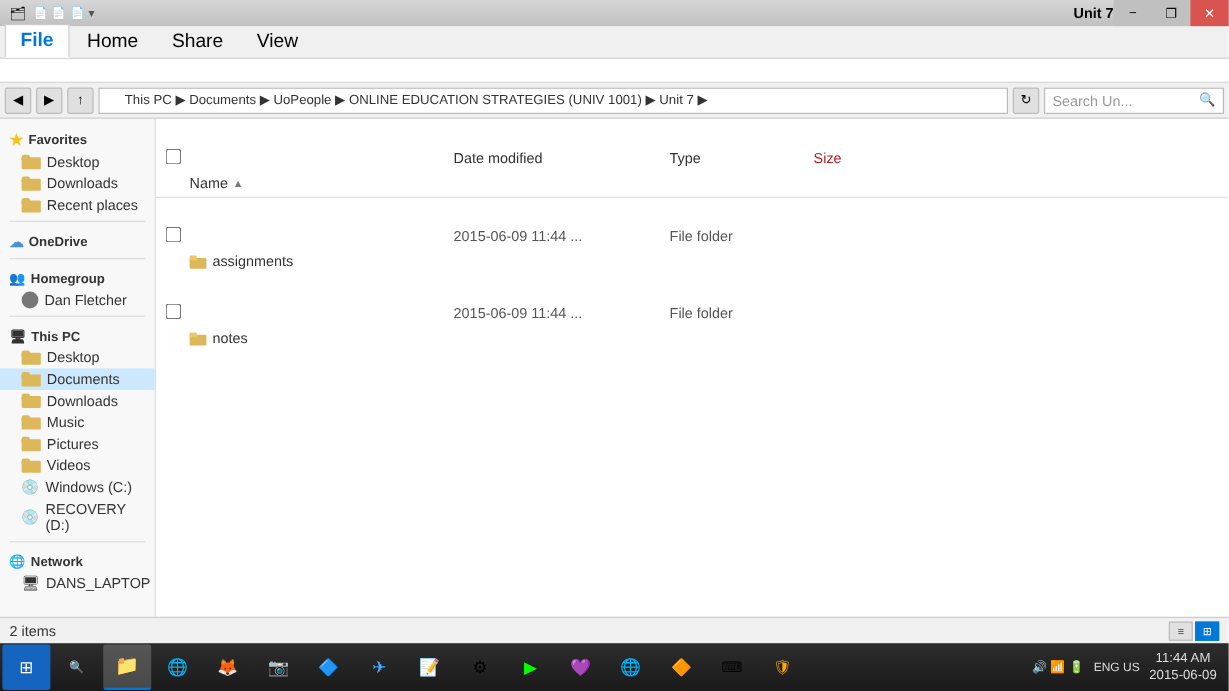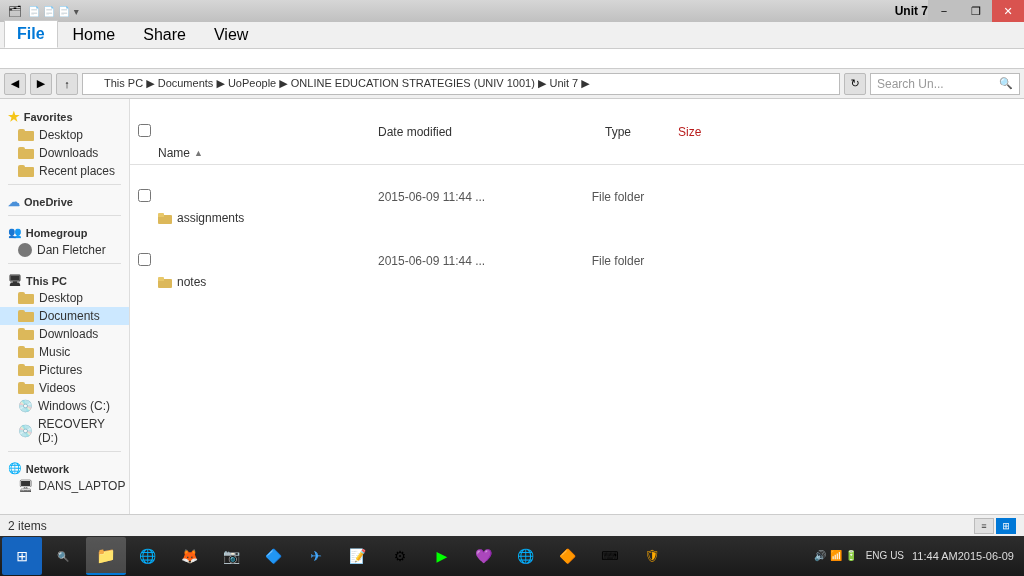--- a/index.html
+++ b/index.html
@@ -175,21 +175,21 @@
       align-items: center;
       padding: 4px 8px;
       border-bottom: 1px solid #e0e0e0;
       background: #fff;
     }
     #col-checkbox {
       width: 20px;
     }
     .col-name { width: 220px; font-weight: normal; color: #333; cursor: pointer; display: flex; align-items: center; gap: 4px; margin-top: 43px; }
     .col-date { width: 180px; color: #333; cursor: pointer; }
-    .col-type { width: 120px; color: #333; cursor: pointer; text-align: center; }
+    .col-type { width: 120px; color: #333; cursor: pointer; }
     .col-size { width: 80px; color: #b91c1c; cursor: pointer; }
     .sort-arrow { font-size: 9px; color: #777; }
 
     .file-row {
       display: flex;
       align-items: center;
       padding: 3px 8px;
       cursor: pointer;
       border-bottom: 1px solid transparent;
     }
@@ -243,21 +243,21 @@
     .taskbar-start { background: #1565c0; width: 40px; }
     #taskbar-right {
       margin-left: auto;
       display: flex;
       align-items: center;
       color: #ddd;
       font-size: 11px;
       padding: 0 8px;
       gap: 8px;
     }
-    .time-block { display: flex; align-items: center; line-height: 1.3; }
+    .time-block { display: flex; flex-direction: column; align-items: center; line-height: 1.3; }
 
     
     .small-folder { width: 14px; height: 11px; position: relative; display: inline-block; }
     .small-folder::before { content: ''; position: absolute; bottom: 0; left: 0; width: 14px; height: 9px; background: #dcb85a; border-radius: 1px; }
     .small-folder::after { content: ''; position: absolute; top: 0; left: 0; width: 6px; height: 4px; background: #e8c86a; border-radius: 1px 1px 0 0; }
 
     .sidebar-divider { height: 1px; background: #ddd; margin: 4px 8px; }
   </style>
 </head>
 <body>

